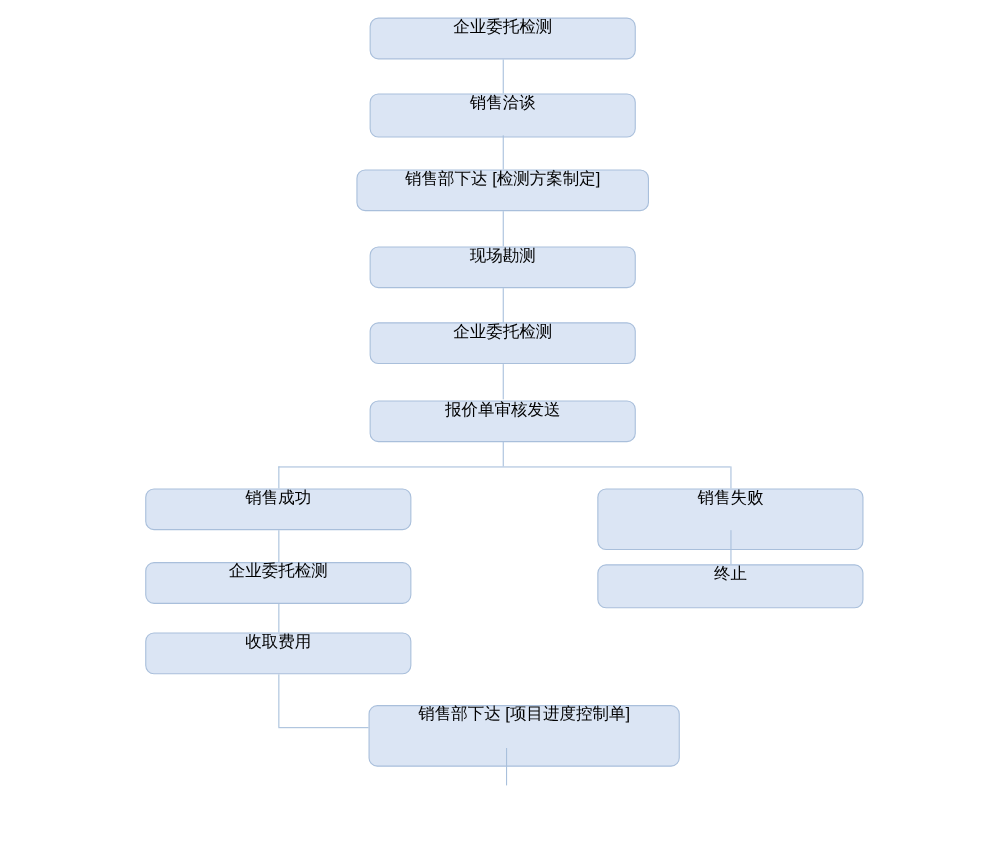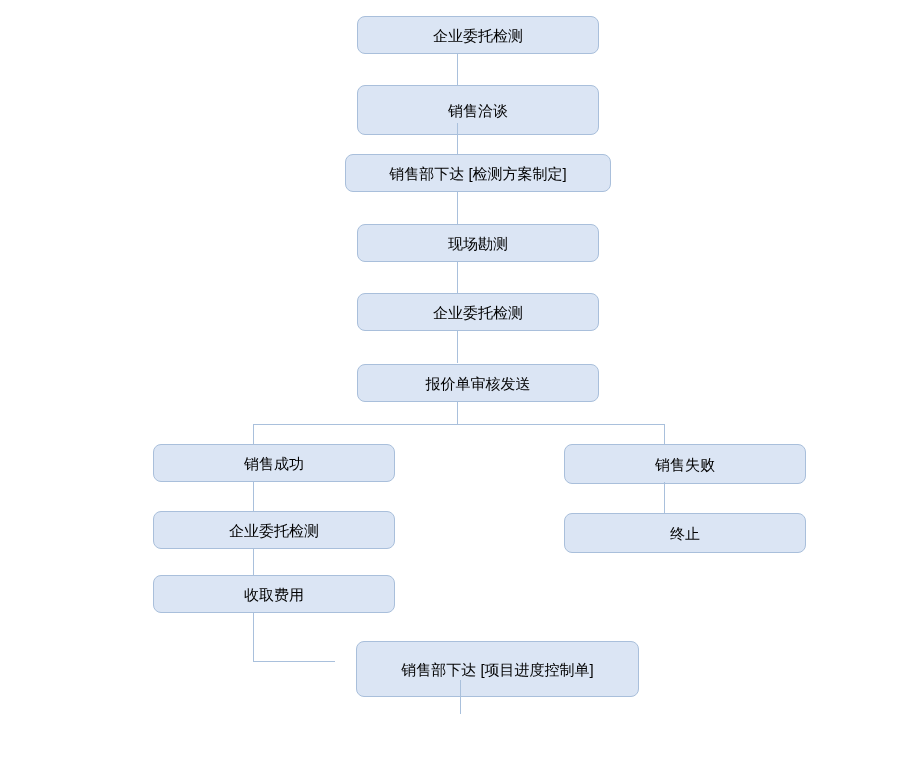--- a/index.html
+++ b/index.html
@@ -15,44 +15,43 @@
     background: #ffffff;
     overflow: hidden;
   }
   .node {
     position: absolute;
     box-sizing: border-box;
     background: #dbe5f4;
     border: 1px solid #a9bfdb;
     border-radius: 8px;
     display: flex;
-    align-items: center;
+    align-items: flex-start;
     justify-content: center;
     color: #000000;
     font-size: 15px;
     line-height: 1;
     white-space: nowrap;
-    margin-left: 21px;
   }
   .line {
     position: absolute;
     background: #a9c0dc;
   }
   .line.v { width: 1px; }
   .line.h { height: 1px; }
 </style>
 </head>
 <body>
 
 <div class="canvas">
 
   <div class="node" style="left:336px; top:16px;  width:242px; height:38px;">
     <span>企业委托检测</span>
   </div>
-  <div class="node" style="left:336px; top:85px;  width:242px; height:50px;">
+  <div class="node" style="left:336px; top:85px;  width:242px; height:40px;">
     <span>销售洽谈</span>
   </div>
   <div class="node" style="left:324px; top:154px; width:266px; height:38px;">
     <span>销售部下达 [检测方案制定]</span>
   </div>
   <div class="node" style="left:336px; top:224px; width:242px; height:38px;">
     <span>现场勘测</span>
   </div>
   <div class="node" style="left:336px; top:293px; width:242px; height:38px;">
     <span>企业委托检测</span>
@@ -64,21 +63,21 @@
   <div class="node" style="left:132px; top:444px; width:242px; height:38px;">
     <span>销售成功</span>
   </div>
   <div class="node" style="left:132px; top:511px; width:242px; height:38px;">
     <span>企业委托检测</span>
   </div>
   <div class="node" style="left:132px; top:575px; width:242px; height:38px;">
     <span>收取费用</span>
   </div>
 
-  <div class="node" style="left:543px; top:444px; width:242px; height:40px;">
+  <div class="node" style="left:543px; top:444px; width:242px; height:56px;">
     <span>销售失败</span>
   </div>
   <div class="node" style="left:543px; top:513px; width:242px; height:40px;">
     <span>终止</span>
   </div>
 
   <div class="node" style="left:335px; top:641px; width:283px; height:56px;">
     <span>销售部下达 [项目进度控制单]</span>
   </div>
 

